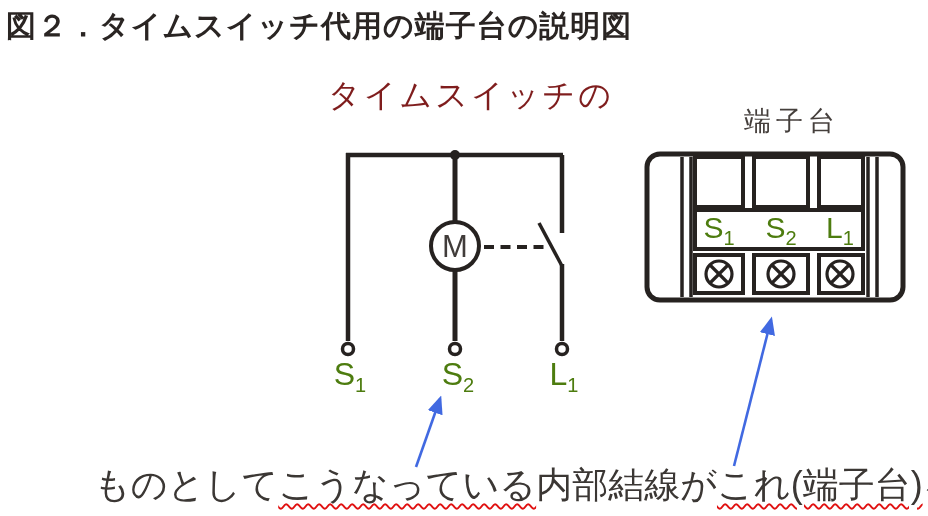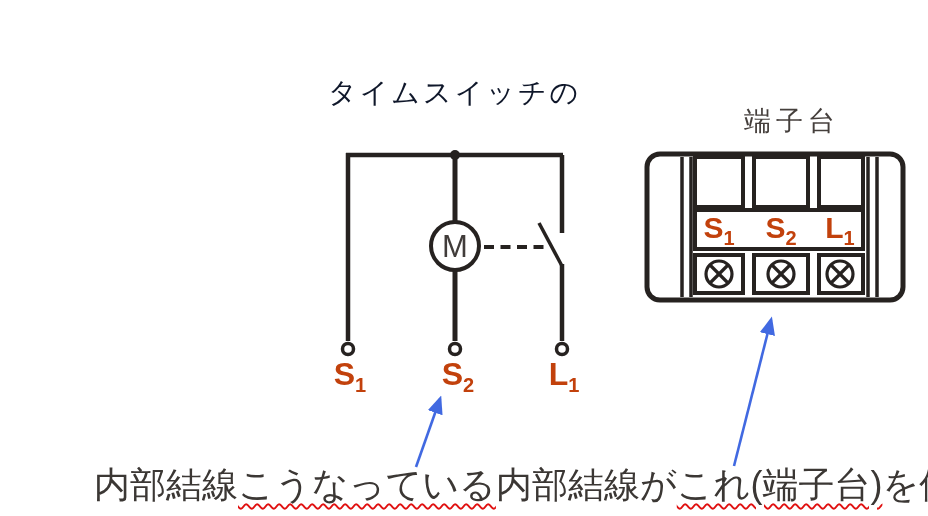--- a/index.html
+++ b/index.html
@@ -6,51 +6,52 @@
   #stage{
     position:relative;width:928px;height:516px;background:#ffffff;overflow:hidden;
     font-family:"Liberation Sans","DejaVu Sans",sans-serif;
   }
   .abs{position:absolute;}
   #fig-title{
     left:6px;top:6px;font-size:30px;font-weight:bold;color:#2a2523;
     letter-spacing:1px;white-space:nowrap;
   }
   .ts-label{
-    font-size:28px;color:#0f172a;letter-spacing:3px;white-space:nowrap;
+    font-size:32px;color:#7f1d1d;letter-spacing:3px;white-space:nowrap;
   }
   #ts-label-1{left:328px;top:74px;}
   #ts-label-2{left:302px;top:103px;}
   #tb-label{
     left:792px;top:103px;transform:translateX(-50%);
     font-size:27px;color:#453f3c;letter-spacing:5px;white-space:nowrap;
   }
   svg{position:absolute;left:0;top:0;}
   .term-label{
-    font-size:32px;color:#c2410c;transform:translateX(-50%);white-space:nowrap;line-height:1;font-weight:bold;
+    font-size:32px;color:#4d7c0f;transform:translateX(-50%);white-space:nowrap;line-height:1;
   }
   .term-label sub{font-size:20px;line-height:1;}
   .circ-term{top:358px;}
   .blk-term{top:213px;font-size:30px;}
   #bottom-note{
     left:94px;top:461px;font-size:36px;color:#3b3734;white-space:nowrap;letter-spacing:0px;
   }
   #bottom-note .wavy{
     text-decoration-line:underline;
     text-decoration-style:wavy;
     text-decoration-color:#e01010;
     text-decoration-thickness:2px;
     text-underline-offset:6px;
   }
 </style>
 </head>
 <body>
 
 <div id="stage">
 
+  <div id="fig-title" class="abs">図２．タイムスイッチ代用の端子台の説明図</div>
 
   <div id="ts-label-1" class="abs ts-label">タイムスイッチの</div>
 
   <div id="tb-label" class="abs">端子台</div>
 
   <svg width="928" height="516" viewBox="0 0 928 516">
     <defs>
       <marker id="ah" markerWidth="7" markerHeight="7" refX="5.6" refY="3" orient="auto">
         <polygon points="0,0 7,3 0,6" fill="#4169e1"></polygon>
       </marker>
@@ -117,16 +118,16 @@
 
   <div class="abs term-label circ-term" style="left:350px;"><span>S</span><sub>1</sub></div>
   <div class="abs term-label circ-term" style="left:458px;"><span>S</span><sub>2</sub></div>
   <div class="abs term-label circ-term" style="left:564px;"><span>L</span><sub>1</sub></div>
 
   <div class="abs term-label blk-term" style="left:719px;"><span>S</span><sub>1</sub></div>
   <div class="abs term-label blk-term" style="left:781px;"><span>S</span><sub>2</sub></div>
   <div class="abs term-label blk-term" style="left:840px;"><span>L</span><sub>1</sub></div>
 
   <div id="bottom-note" class="abs">
-    <span>内部結線</span><span class="wavy">こうなっている</span><span>内部結線が</span><span class="wavy">これ(端子台)</span><span>を使う</span>
+    <span>ものとして</span><span class="wavy">こうなっている</span><span>内部結線が</span><span class="wavy">これ(端子台)</span><span>を使う</span>
   </div>
 
 </div>
 
 </body></html>

